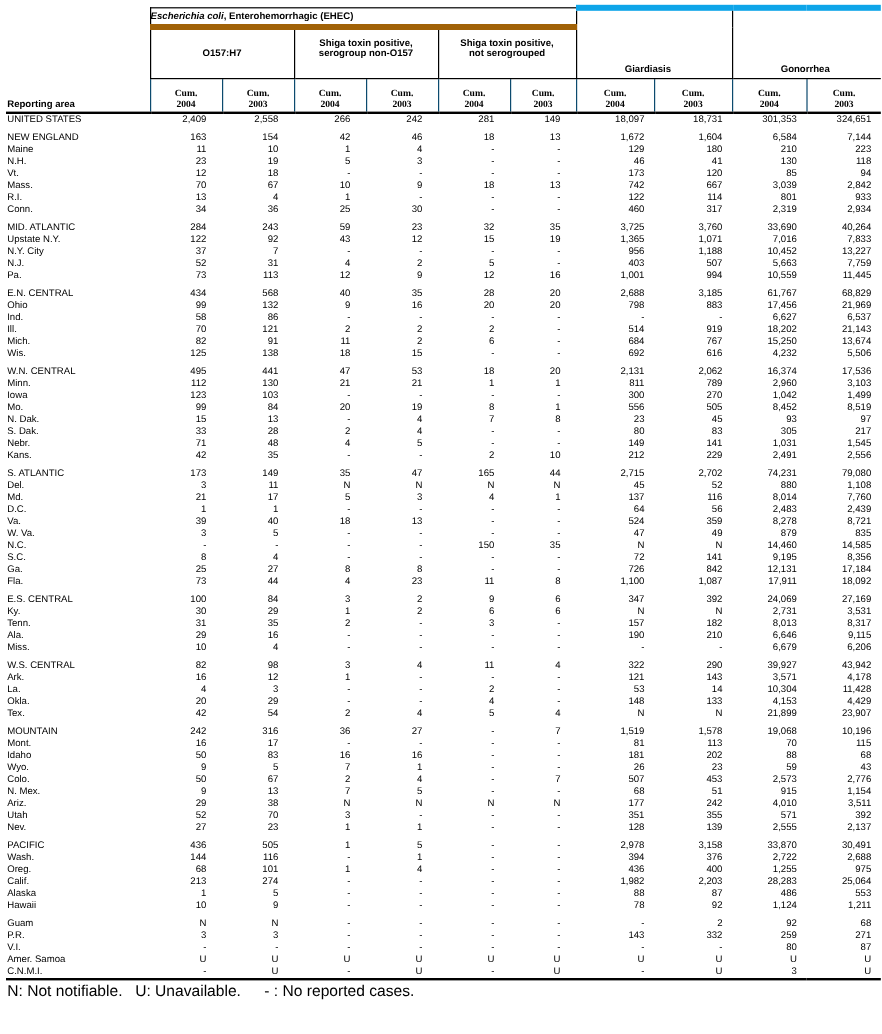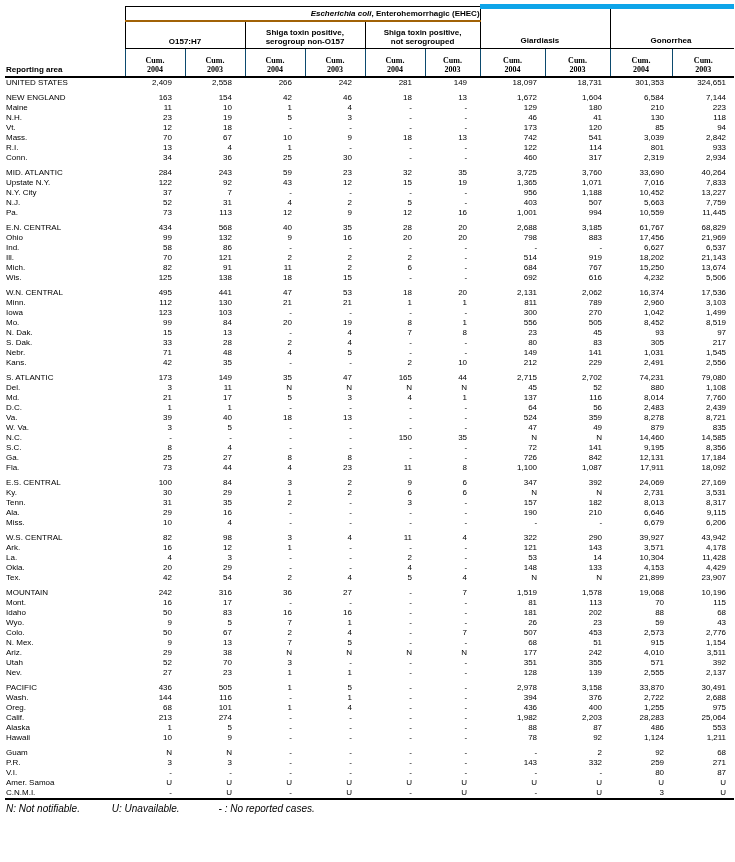--- a/index.html
+++ b/index.html
@@ -3,33 +3,33 @@
 <meta charset="utf-8">
 <style>
   html,body{margin:0;padding:0;background:#fff;}
   body{width:735px;height:862px;font-family:"Liberation Sans",sans-serif;color:#000;}
   .page{padding:4px 3px 0 5px;}
   .title{font-size:9.5px;font-weight:bold;line-height:12px;margin-bottom:6px;width:728px;}
   .title .it{font-style:italic;}
   table{border-collapse:collapse;table-layout:fixed;width:729px;border-bottom:2px solid #000;}
   thead th{font-size:8px;font-weight:bold;padding:0;line-height:9px;}
   th.area-h{text-align:left;vertical-align:bottom;padding:0 0 2px 1px;border-bottom:2px solid #000;}
-  th.ehec{border-top:1px solid #000;border-left:1px solid #000;border-bottom:2px solid #a16207;text-align:right;vertical-align:middle;height:13px;margin-top:20px;}
+  th.ehec{border-top:1px solid #000;border-left:1px solid #000;border-bottom:5px solid #a16207;text-align:left;vertical-align:middle;height:13px;margin-top:20px;}
   th.ehec .it{font-style:italic;}
   th.dis{border-top:5px solid #0ea5e9;border-left:1px solid #000;border-bottom:1px solid #000;text-align:left;vertical-align:bottom;padding-bottom:3px;padding-left:40px;}
   tr.h2 th{height:24px;}
-  th.sub{border-left:1px solid #000;border-bottom:1px solid #000;text-align:center;vertical-align:bottom;white-space:pre-line;padding-bottom:2px;}
+  th.sub{border-left:1px solid #000;border-bottom:1px solid #000;text-align:center;vertical-align:bottom;white-space:pre-line;padding-bottom:16px;}
   th.cum{border-left:1px solid #0c4a6e;border-bottom:2px solid #000;text-align:center;vertical-align:bottom;white-space:pre-line;padding:3px 0 2px 0;height:22px;font-family:Liberation Serif, serif;}
   tbody td{font-size:8px;line-height:10px;height:10px;padding:0;vertical-align:bottom;}
   td.area{text-align:left;padding-left:1px;white-space:nowrap;}
   td.num{text-align:right;white-space:nowrap;}
   tbody td.num.ehec-col{padding-right:13px;}
   tbody td.num.right-col{padding-right:8px;}
   tr.gap td{height:5px;}
-  .footnotes{font-size:10px;line-height:10px;margin-top:4px;padding-left:1px;font-style:italic;}
+  .footnotes{font-size:13px;line-height:10px;margin-top:4px;padding-left:1px;}
   .fn1 span{display:inline-block;}
   .fn1 .w1{width:103px;}
   .fn1 .w2{width:104px;}
 </style>
 </head>
 <body>
 
 <div class="page">
 
 
@@ -155,21 +155,21 @@
         </tr>
         <tr>
           <td class="area">Mass.</td>
           <td class="num ehec-col">70</td>
           <td class="num ehec-col">67</td>
           <td class="num ehec-col">10</td>
           <td class="num ehec-col">9</td>
           <td class="num ehec-col">18</td>
           <td class="num ehec-col">13</td>
           <td class="num right-col">742</td>
-          <td class="num right-col">541</td>
+          <td class="num right-col">667</td>
           <td class="num right-col">3,039</td>
           <td class="num right-col">2,842</td>
         </tr>
         <tr>
           <td class="area">R.I.</td>
           <td class="num ehec-col">13</td>
           <td class="num ehec-col">4</td>
           <td class="num ehec-col">1</td>
           <td class="num ehec-col">-</td>
           <td class="num ehec-col">-</td>

